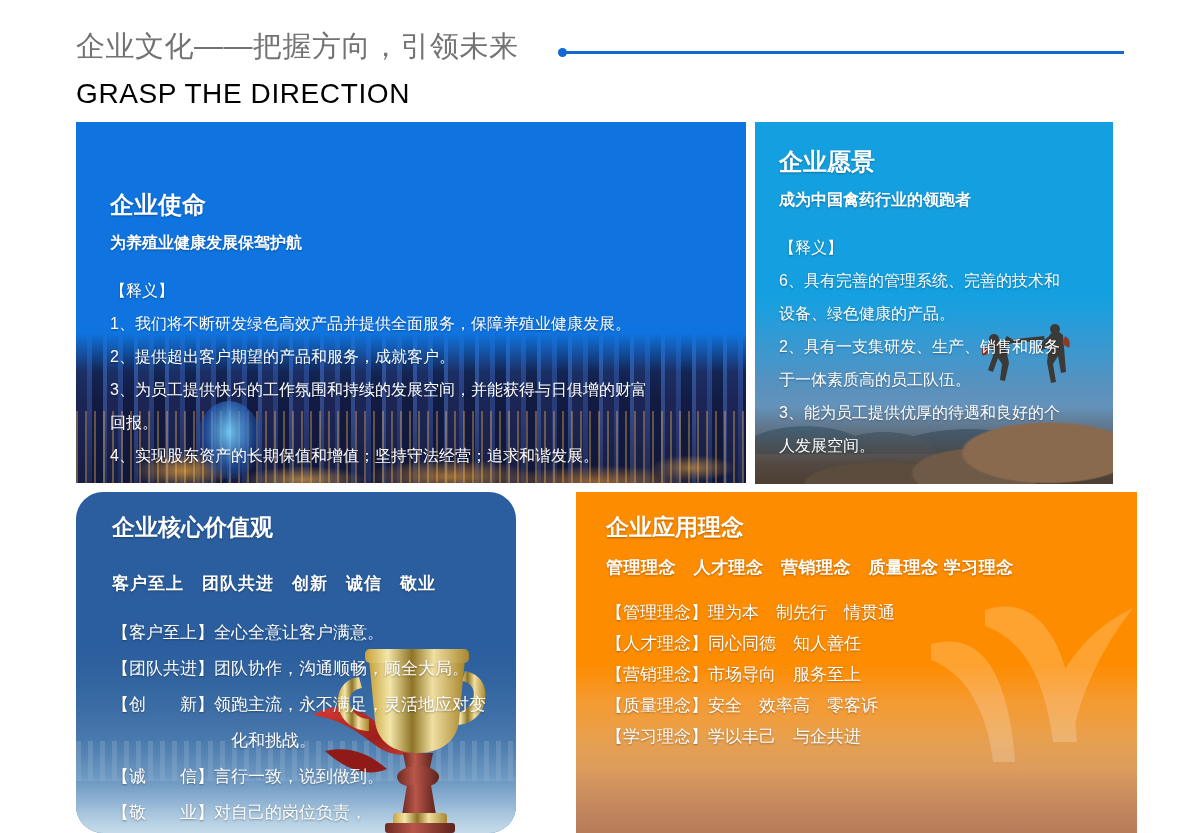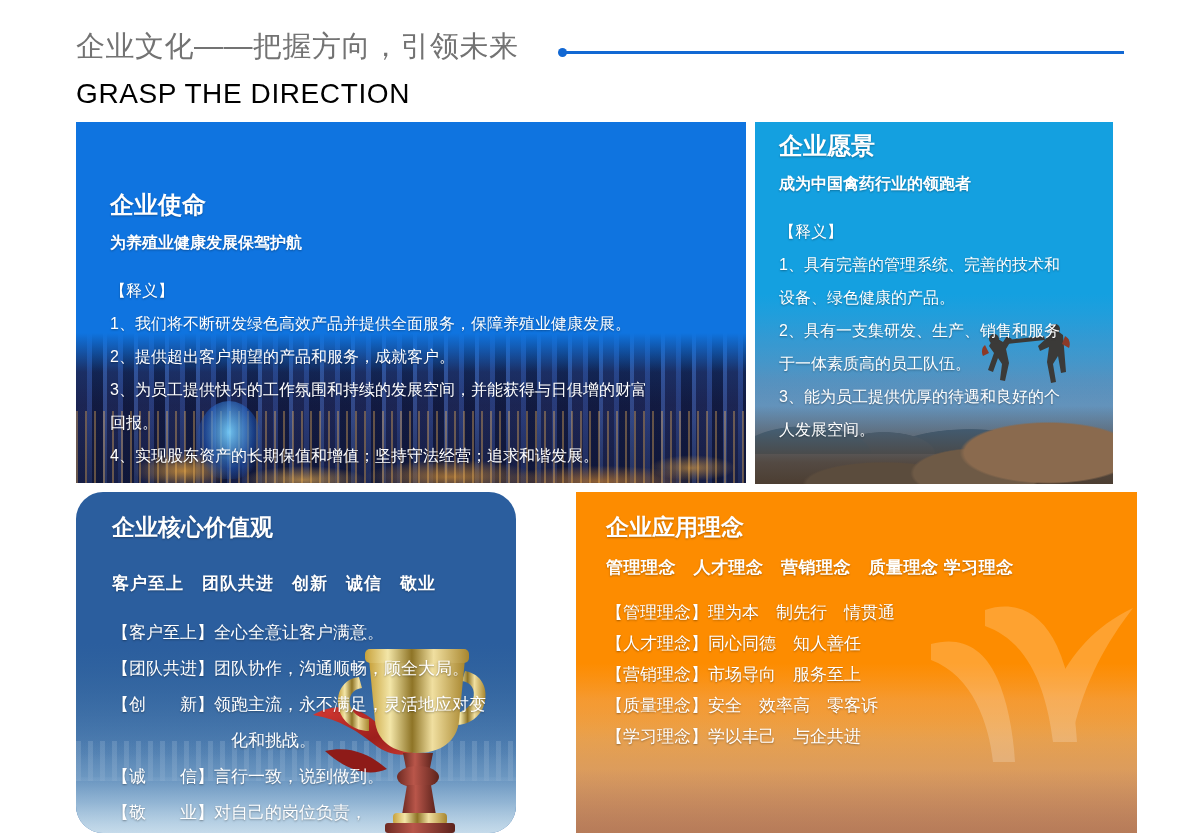--- a/index.html
+++ b/index.html
@@ -118,21 +118,21 @@
     content: ""; position: absolute; left: 0; bottom: 0; width: 100%; height: 78px;
     background:
       radial-gradient(ellipse 120px 42px at 82% 60%, #8a6a4e 0 70%, rgba(138,106,78,0) 74%),
       radial-gradient(ellipse 90px 34px at 62% 86%, #6e5a46 0 70%, rgba(110,90,70,0) 74%),
       radial-gradient(ellipse 110px 30px at 36% 100%, #5b4c3d 0 70%, rgba(91,76,61,0) 74%),
       linear-gradient(to bottom, rgba(100,80,60,0) 0%, rgba(78,62,48,0.85) 72%, #4c3e32 100%);
   }
   #card-vision .climbers {
     position: absolute; right: 32px; bottom: 92px; width: 118px; height: 76px; z-index: 2;
   }
-  #card-vision .content { padding: 8px 24px 0 24px; }
+  #card-vision .content { padding: 24px 24px 0 24px; }
   #card-vision h3 { font-size: 24px; }
   #card-vision .tagline { font-size: 16px; margin-top: 12px; }
   #card-vision .lines { margin-top: 20px; }
   #card-vision .line { font-size: 16px; line-height: 33px; }
 
   
   #card-values {
     left: 76px; top: 492px; width: 440px; height: 341px;
     background: #2b5e9e;
     border-radius: 27px;
@@ -239,21 +239,21 @@
         <path d="M102 20c4 2 6 7 4 12l-7-4z" fill="#8c3a28"></path>
 
         <path d="M43 24l38-4 1 4-38 4z"></path>
       </g>
     </svg>
     <div class="content">
       <h3>企业愿景</h3>
       <div class="tagline">成为中国禽药行业的领跑者</div>
       <div class="lines">
         <div class="line">【释义】</div>
-        <div class="line">1、具有完善的管理系统、完善的技术和</div>
+        <div class="line">6、具有完善的管理系统、完善的技术和</div>
         <div class="line">设备、绿色健康的产品。</div>
         <div class="line">2、具有一支集研发、生产、销售和服务</div>
         <div class="line">于一体素质高的员工队伍。</div>
         <div class="line">3、能为员工提供优厚的待遇和良好的个</div>
         <div class="line">人发展空间。</div>
       </div>
     </div>
   </div>
 
   <div class="card" id="card-values">

